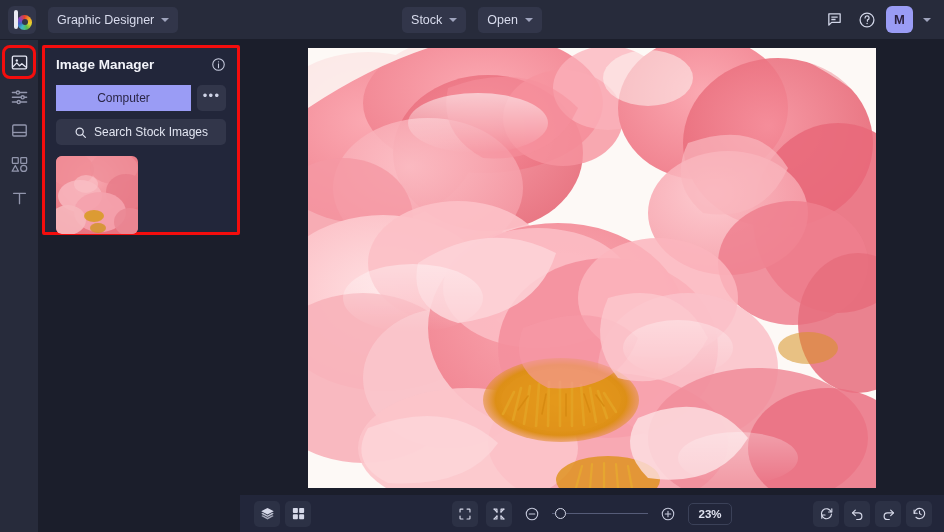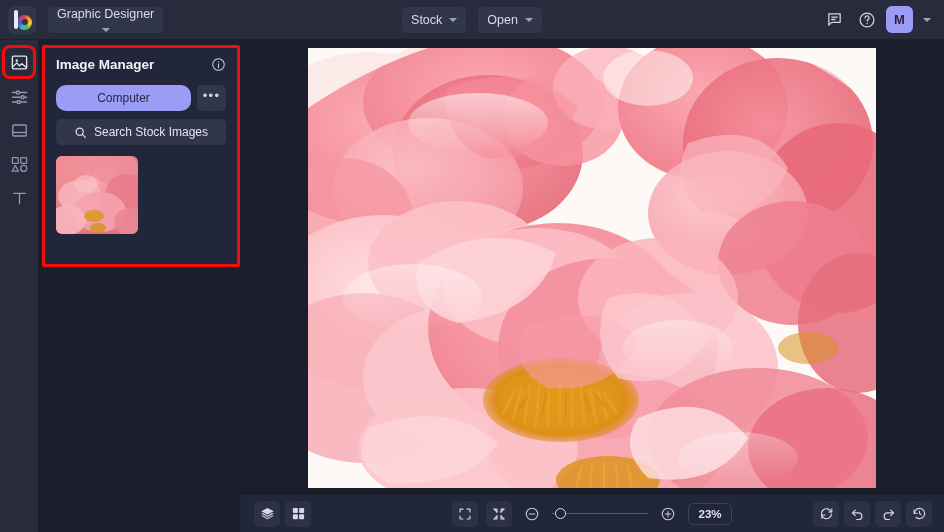--- a/index.html
+++ b/index.html
@@ -57,21 +57,21 @@
     border-radius: 5px;
     background: #32364a;
     color: #d9dced;
     font-size: 12.5px;
     display: flex; align-items: center;
     padding: 0 9px;
     cursor: pointer;
     white-space: nowrap;
     gap: 7px;
   }
-  #project-menu { margin-left: 12px; flex-direction: column; }
+  #project-menu { margin-left: 12px; }
   .chev {
     width: 0; height: 0;
     border-left: 4px solid transparent;
     border-right: 4px solid transparent;
     border-top: 4.5px solid #9fa4bd;
   }
   #center-actions {
     position: absolute; left: 0; right: 0;
     display: flex; justify-content: center; gap: 12px;
   }
@@ -115,42 +115,42 @@
   }
   .rail-item.active { color: #e4e6f3; }
   .rail-item.highlight {
     outline: 3px solid #f40d0d;
     outline-offset: 0px;
   }
 
   
   #panel {
     position: absolute; left: 42px; top: 45px;
-    width: 198px; height: 222px;
+    width: 198px; height: 190px;
     background: #22263a;
     border: 3px solid #f40d0d;
     border-radius: 2px;
     padding: 9px 11px;
   }
   .panel-head {
     display: flex; align-items: center; justify-content: space-between;
     margin-bottom: 13px;
   }
   .panel-title {
     color: #f2f3f9;
     font-size: 13.5px;
     font-weight: bold;
   }
   .row-1 { display: flex; gap: 6px; margin-bottom: 8px; }
   #computer-btn {
     flex: 1; height: 26px;
     background: #9a9cf5;
     color: #2a2646;
     font-size: 12px;
-    border-radius: 10px;
+    border-radius: 0;
     display: flex; align-items: center; justify-content: center;
     cursor: pointer;
   }
   #more-btn {
     width: 29px; height: 26px;
     background: #32364a;
     border-radius: 5px;
     display: flex; align-items: center; justify-content: center;
     color: #cfd3e6;
     font-size: 13px;

